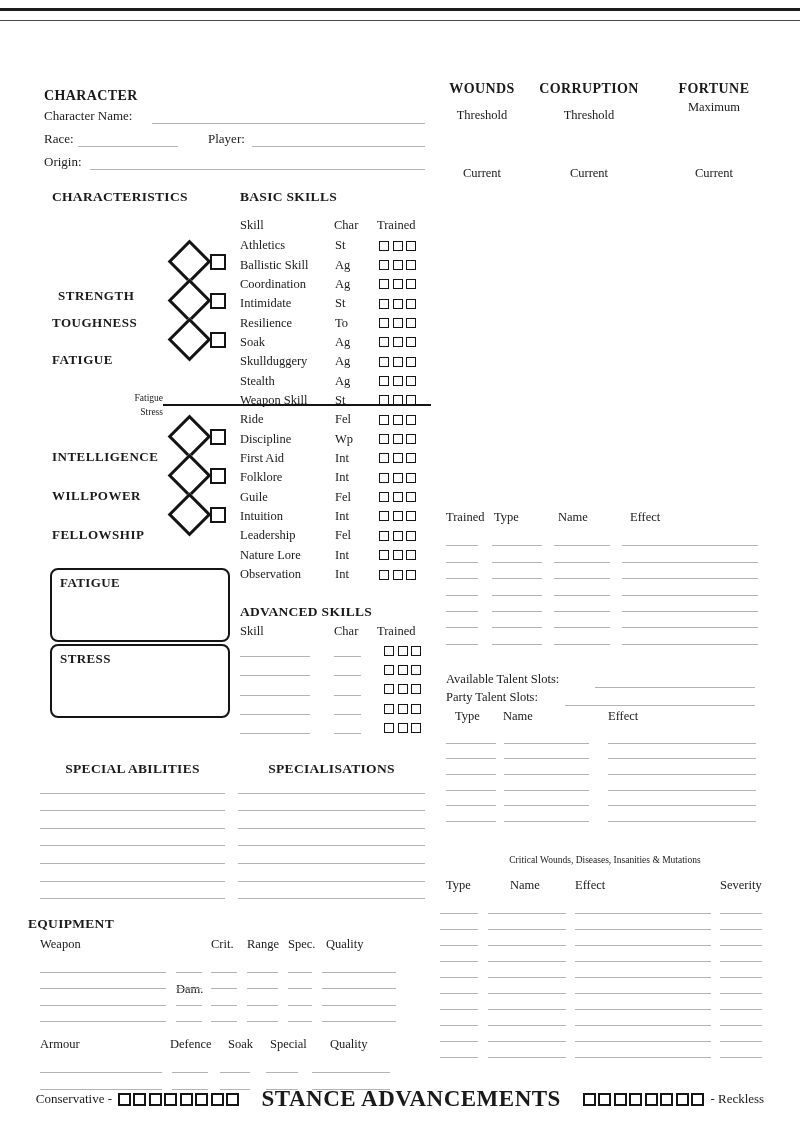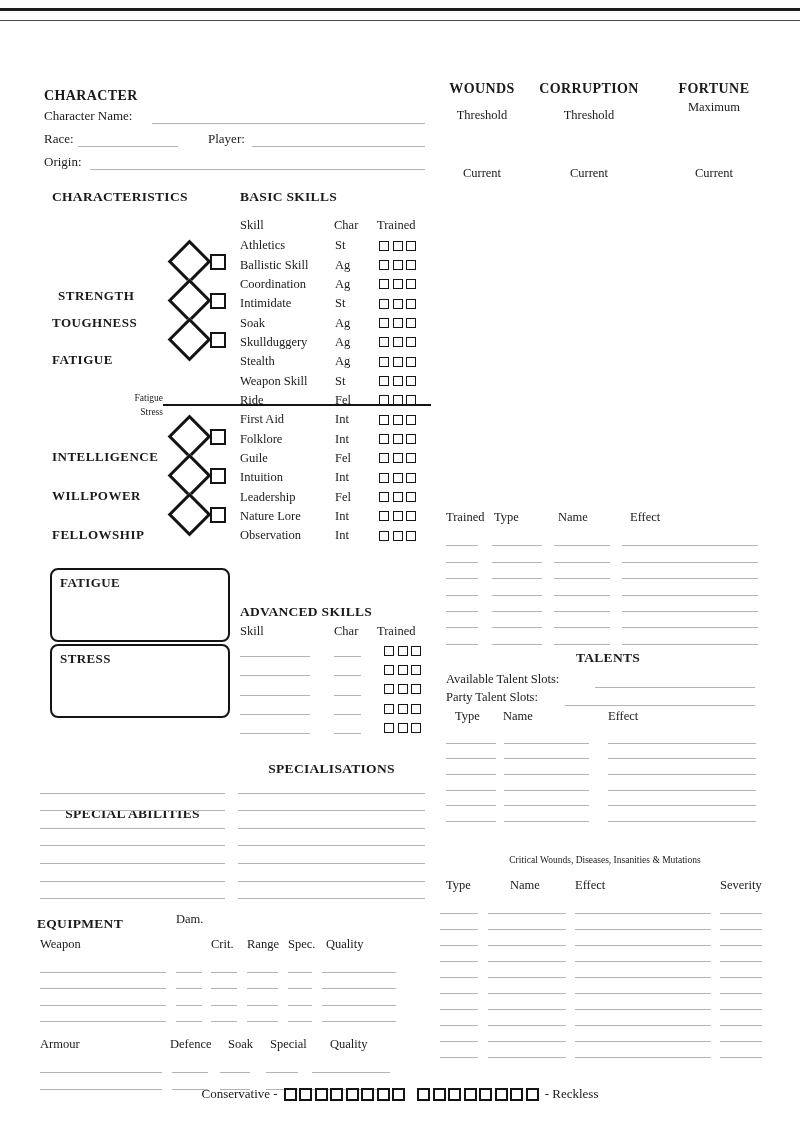--- a/index.html
+++ b/index.html
@@ -146,20 +146,29 @@
       <div class="bs-row">
         <span class="bs-skill">Intimidate</span>
         <span class="bs-char">St</span>
         <span class="bs-boxes">
           <span class="cbx"></span>
           <span class="cbx"></span>
           <span class="cbx"></span>
         </span>
       </div>
       <div class="bs-row">
+        <span class="bs-skill">Resilience</span>
+        <span class="bs-char">To</span>
+        <span class="bs-boxes">
+          <span class="cbx"></span>
+          <span class="cbx"></span>
+          <span class="cbx"></span>
+        </span>
+      </div>
+      <div class="bs-row">
         <span class="bs-skill">Soak</span>
         <span class="bs-char">Ag</span>
         <span class="bs-boxes">
           <span class="cbx"></span>
           <span class="cbx"></span>
           <span class="cbx"></span>
         </span>
       </div>
       <div class="bs-row">
         <span class="bs-skill">Skullduggery</span>
@@ -184,20 +193,29 @@
         <span class="bs-char">St</span>
         <span class="bs-boxes">
           <span class="cbx"></span>
           <span class="cbx"></span>
           <span class="cbx"></span>
         </span>
       </div>
       <div class="bs-row">
         <span class="bs-skill">Ride</span>
         <span class="bs-char">Fel</span>
+        <span class="bs-boxes">
+          <span class="cbx"></span>
+          <span class="cbx"></span>
+          <span class="cbx"></span>
+        </span>
+      </div>
+      <div class="bs-row">
+        <span class="bs-skill">Discipline</span>
+        <span class="bs-char">Wp</span>
         <span class="bs-boxes">
           <span class="cbx"></span>
           <span class="cbx"></span>
           <span class="cbx"></span>
         </span>
       </div>
       <div class="bs-row">
         <span class="bs-skill">First Aid</span>
         <span class="bs-char">Int</span>
         <span class="bs-boxes">
@@ -363,21 +381,20 @@
         <span class="line" style="width: 136px; margin-right: 0px;"></span>
       </div>
       <div class="ln-row">
         <span class="line" style="width: 32px; margin-right: 14px;"></span>
         <span class="line" style="width: 50px; margin-right: 12px;"></span>
         <span class="line" style="width: 56px; margin-right: 12px;"></span>
         <span class="line" style="width: 136px; margin-right: 0px;"></span>
       </div>
     </div>
 
-  <div class="abs hdr-sm center" style="left:440px;top:650px;width:336px;">TALENTS</div>
   <div class="abs lbl-sm" style="left:446px;top:672px;">Available Talent Slots:</div>
   <div class="fline" style="left:595px;top:686px;width:160px;"></div>
   <div class="abs lbl-sm" style="left:446px;top:690px;">Party Talent Slots:</div>
   <div class="fline" style="left:565px;top:704px;width:190px;"></div>
   <div class="abs lbl-sm" style="left:455px;top:709px;">Type</div>
   <div class="abs lbl-sm" style="left:503px;top:709px;">Name</div>
   <div class="abs lbl-sm" style="left:608px;top:709px;">Effect</div>
   <div class="tal-rows">
       <div class="ln-row">
         <span class="line" style="width: 50px; margin-right: 8px;"></span>
@@ -404,21 +421,21 @@
         <span class="line" style="width: 85px; margin-right: 19px;"></span>
         <span class="line" style="width: 148px; margin-right: 0px;"></span>
       </div>
       <div class="ln-row">
         <span class="line" style="width: 50px; margin-right: 8px;"></span>
         <span class="line" style="width: 85px; margin-right: 19px;"></span>
         <span class="line" style="width: 148px; margin-right: 0px;"></span>
       </div>
     </div>
 
-  <div class="abs hdr-sm center" style="left:40px;top:761px;width:185px;margin-top:45px;">SPECIAL ABILITIES</div>
+  <div class="abs hdr-sm center" style="left:40px;top:761px;width:185px;">SPECIAL ABILITIES</div>
   <div class="sa-rows">
       <div class="ln-row">
         <span class="line" style="width: 185px; margin-right: 0px;"></span>
       </div>
       <div class="ln-row">
         <span class="line" style="width: 185px; margin-right: 0px;"></span>
       </div>
       <div class="ln-row">
         <span class="line" style="width: 185px; margin-right: 0px;"></span>
       </div>
@@ -521,23 +538,23 @@
         <span class="line" style="width: 42px; margin-right: 0px;"></span>
       </div>
       <div class="ln-row">
         <span class="line" style="width: 38px; margin-right: 10px;"></span>
         <span class="line" style="width: 78px; margin-right: 9px;"></span>
         <span class="line" style="width: 136px; margin-right: 9px;"></span>
         <span class="line" style="width: 42px; margin-right: 0px;"></span>
       </div>
     </div>
 
-  <div class="abs hdr-sm" style="left:37px;top:916px;text-align:center;">EQUIPMENT</div>
+  <div class="abs hdr-sm" style="left:28px;top:916px;text-align:center;">EQUIPMENT</div>
   <div class="abs lbl-sm" style="left:40px;top:937px;">Weapon</div>
-  <div class="abs lbl-sm" style="left:176px;top:912px;text-align:center;">Dam.</div>
+  <div class="abs lbl-sm" style="left:176px;top:982px;text-align:center;">Dam.</div>
   <div class="abs lbl-sm" style="left:211px;top:937px;">Crit.</div>
   <div class="abs lbl-sm" style="left:247px;top:937px;">Range</div>
   <div class="abs lbl-sm" style="left:288px;top:937px;">Spec.</div>
   <div class="abs lbl-sm" style="left:326px;top:937px;">Quality</div>
   <div class="wep-rows">
       <div class="ln-row">
         <span class="line" style="width: 126px; margin-right: 10px;"></span>
         <span class="line" style="width: 26px; margin-right: 9px;"></span>
         <span class="line" style="width: 26px; margin-right: 10px;"></span>
         <span class="line" style="width: 31px; margin-right: 10px;"></span>
@@ -597,20 +614,21 @@
     <span class="sboxes">
         <span class="sbx"></span>
         <span class="sbx"></span>
         <span class="sbx"></span>
         <span class="sbx"></span>
         <span class="sbx"></span>
         <span class="sbx"></span>
         <span class="sbx"></span>
         <span class="sbx"></span>
       </span>
+    <span class="big">STANCE ADVANCEMENTS</span>
     <span class="sboxes">
         <span class="sbx"></span>
         <span class="sbx"></span>
         <span class="sbx"></span>
         <span class="sbx"></span>
         <span class="sbx"></span>
         <span class="sbx"></span>
         <span class="sbx"></span>
         <span class="sbx"></span>
       </span>

